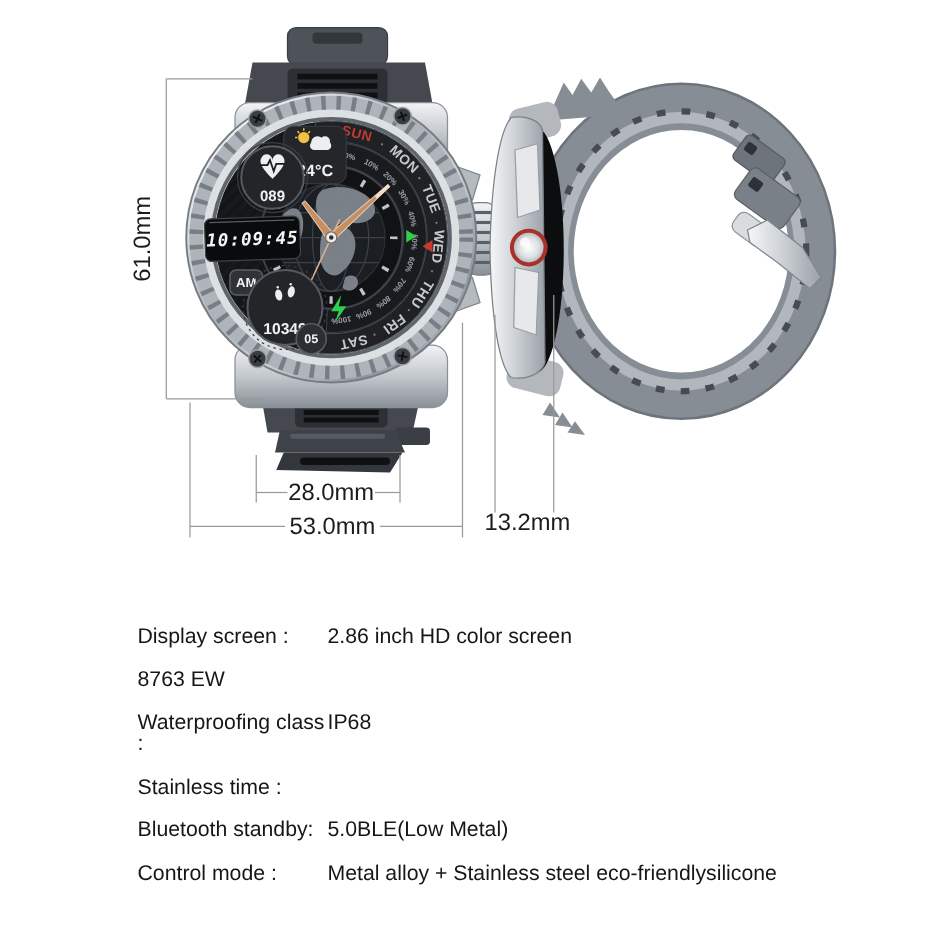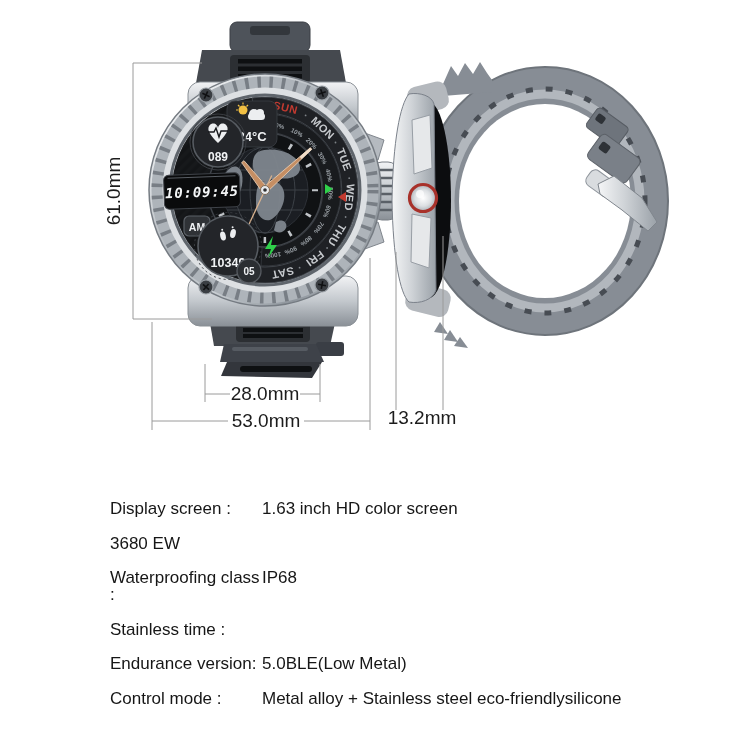--- a/index.html
+++ b/index.html
@@ -348,34 +348,34 @@
       <line class="dimline" x1="396" y1="252" x2="396" y2="410"></line>
       <line class="dimline" x1="443" y1="236" x2="443" y2="410"></line>
       <text class="dim" x="422" y="424">13.2mm</text>
     </g>
   </g>
 </svg>
 
 <div class="specs">
   <div class="spec-row">
     <div class="spec-label">Display screen :</div>
-    <div class="spec-value">1.63 inch HD color screen</div>
-  </div>
-  <div class="spec-row">
-    <div class="spec-value">3680 EW</div>
+    <div class="spec-value">2.86 inch HD color screen</div>
+  </div>
+  <div class="spec-row">
+    <div class="spec-value">8763 EW</div>
   </div>
   <div class="spec-row">
     <div class="spec-label">Waterproofing class :</div>
     <div class="spec-value">IP68</div>
   </div>
   <div class="spec-row">
     <div class="spec-label">Stainless time :</div>
   </div>
   <div class="spec-row">
-    <div class="spec-label">Endurance version:</div>
+    <div class="spec-label">Bluetooth standby:</div>
     <div class="spec-value">5.0BLE(Low Metal)</div>
   </div>
   <div class="spec-row">
     <div class="spec-label">Control mode :</div>
     <div class="spec-value">Metal alloy + Stainless steel eco-friendlysilicone</div>
   </div>
 </div>
 
 </div>
 

